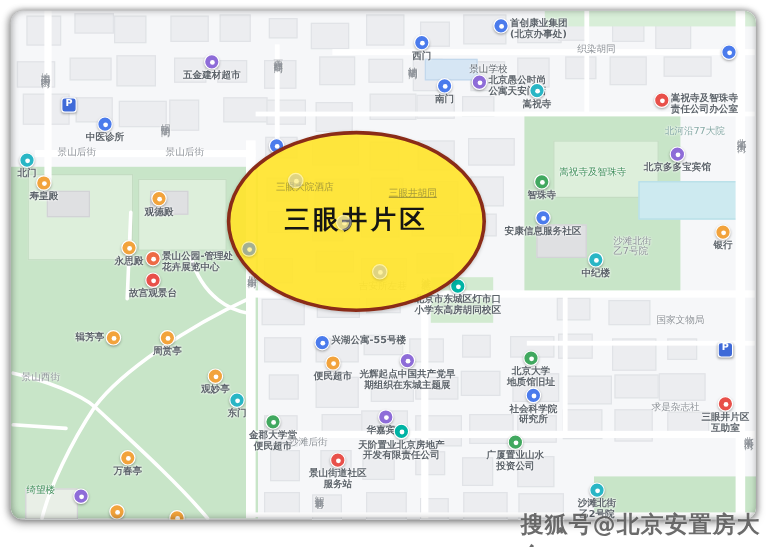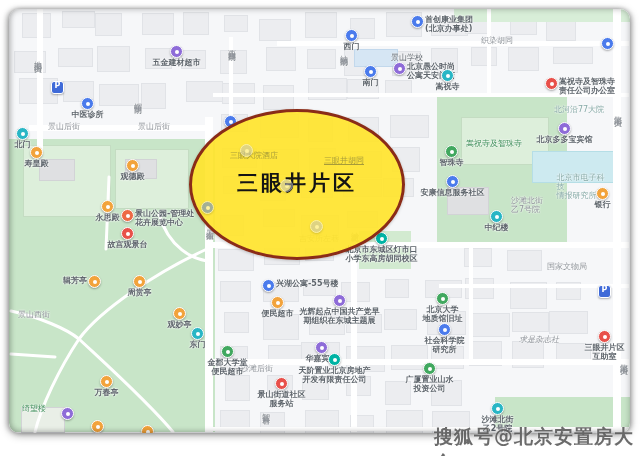--- a/index.html
+++ b/index.html
@@ -239,25 +239,23 @@
       <span class="m-label v street" style="left: 252px; top: 398px;">智德前巷</span>
       <span class="m-label street" style="left: 310px; top: 225px;">吉安所左巷</span>
       <span class="m-label street" style="left: 25px; top: 301px;">景山西街</span>
       <span class="m-label" style="left: 398px; top: 44px;">景山学校</span>
       <span class="m-label green-text" style="left: 25px; top: 395px;">绮望楼</span>
       <span class="m-label in-ellipse" style="left: 335px; top: 147px; text-decoration: underline;">三眼井胡同</span>
       <span class="m-label in-ellipse" style="left: 245px; top: 142px;">三眼大院酒店</span>
       <span class="m-label street" style="left: 518px; top: 187px;">沙滩北街
 乙7号院</span>
       <span class="m-label street" style="left: 558px; top: 253px;">国家文物局</span>
-      <span class="m-label street" style="left: 530px; top: 326px; font-style: italic;">求是杂志社</span>
+      <span class="m-label street" style="left: 554px; top: 326px;">求是杂志社</span>
       <span class="m-label teal-text" style="left: 570px; top: 96px;">北河沿77大院</span>
       <span class="m-label green-text" style="left: 485px; top: 130px;">嵩祝寺及智珠寺</span>
-      <span class="m-label teal-text" style="left: 572px; top: 164px;">北京市电子科技
-情报研究所</span>
     </div>
 
   <div class="layer" id="pois">
       <div class="poi" style="left: 161px; top: 36px;">
         <div class="dot" style="background: rgb(142, 108, 216);"></div>
         <div class="plabel">五金建材超市</div>
       </div>
       <div class="poi" style="left: 336px; top: 20px;">
         <div class="dot" style="background: rgb(75, 123, 236);"></div>
         <div class="plabel">西门</div>

